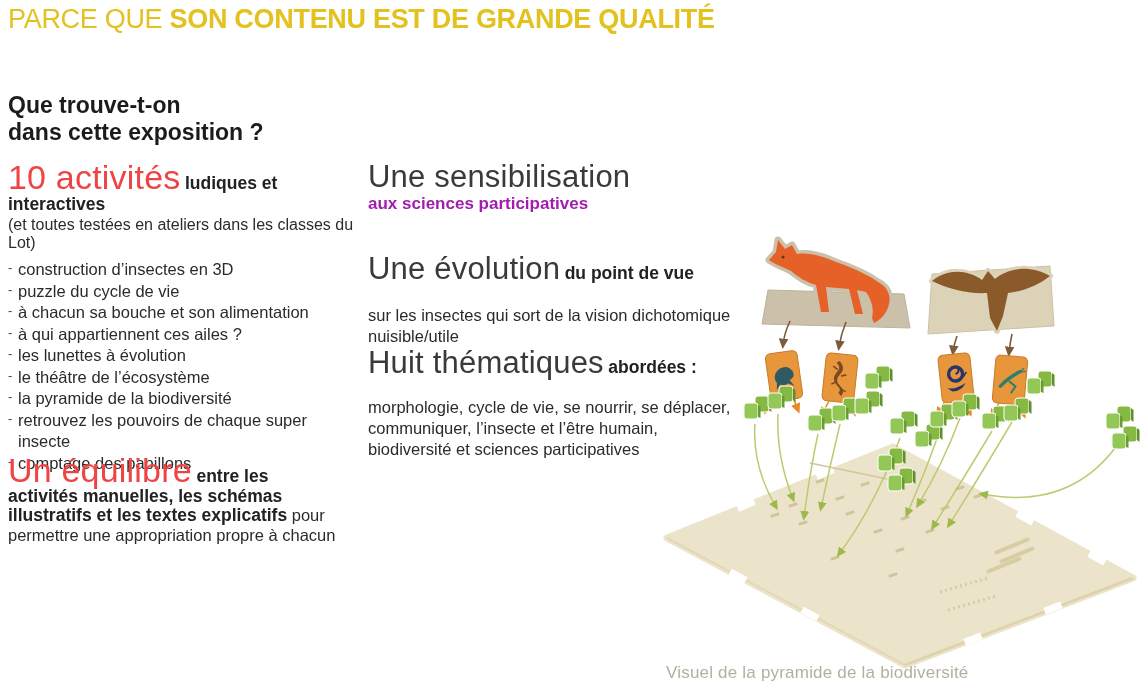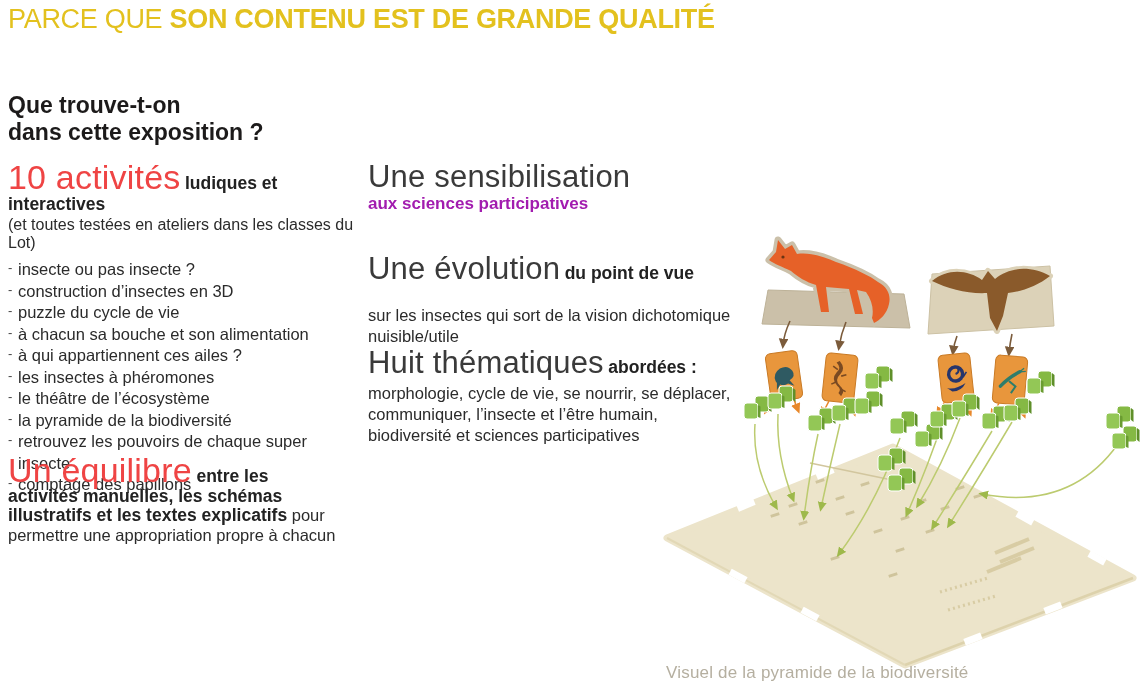--- a/index.html
+++ b/index.html
@@ -26,21 +26,21 @@
   ul.act-list li{line-height:21.5px;padding-left:10px;position:relative;}
   ul.act-list li::before{content:"-";position:absolute;left:0;top:-2px;font-size:13px;color:#444;}
   .equilibre{left:8px;top:455px;width:332px;font-size:16.5px;line-height:19.5px;}
   .equilibre .big{line-height:30px;}
   
   .sens{left:368px;top:161px;width:370px;}
   .sens .sub{font-size:17px;font-weight:700;line-height:19px;margin-top:1px;color:#a21caf;}
   .evo{left:368px;top:253px;width:378px;}
   .evo .body-txt{margin-top:20px;}
   .them{left:368px;top:347px;width:372px;}
-  .them .body-txt{margin-top:4px;}
+  .them .body-txt{margin-top:18px;}
   .caption{left:666px;top:663px;font-size:17px;color:#b5afa0;letter-spacing:0.2px;}
   .illus{left:660px;top:226px;width:480px;height:452px;}
 </style>
 </head>
 <body>
 
 <div class="abs headline">
   <div><span>PARCE QUE </span><b>SON CONTENU EST DE GRANDE QUALITÉ</b></div>
 </div>
 
@@ -49,26 +49,25 @@
   <div>dans cette exposition ?</div>
 </div>
 
 <div class="abs activities">
   <div>
     <span class="big">10 activités</span>
     <span class="hbold">ludiques et interactives</span>
   </div>
   <div class="note body-txt">(et toutes testées en ateliers dans les classes du Lot)</div>
   <ul class="act-list">
-      <li>insecte ou pas insecte ?</li>
       <li>construction d’insectes en 3D</li>
       <li>puzzle du cycle de vie</li>
       <li>à chacun sa bouche et son alimentation</li>
       <li>à qui appartiennent ces ailes ?</li>
-      <li>les insectes à phéromones</li>
+      <li>les lunettes à évolution</li>
       <li>le théâtre de l’écosystème</li>
       <li>la pyramide de la biodiversité</li>
       <li>retrouvez les pouvoirs de chaque super insecte</li>
       <li>comptage des papillons</li>
     </ul>
 </div>
 
 <div class="abs equilibre">
   <span class="big">Un équilibre</span>
   <span class="hbold">entre les activités manuelles, les schémas illustratifs et les textes explicatifs</span><span> pour permettre une appropriation propre à chacun</span>

